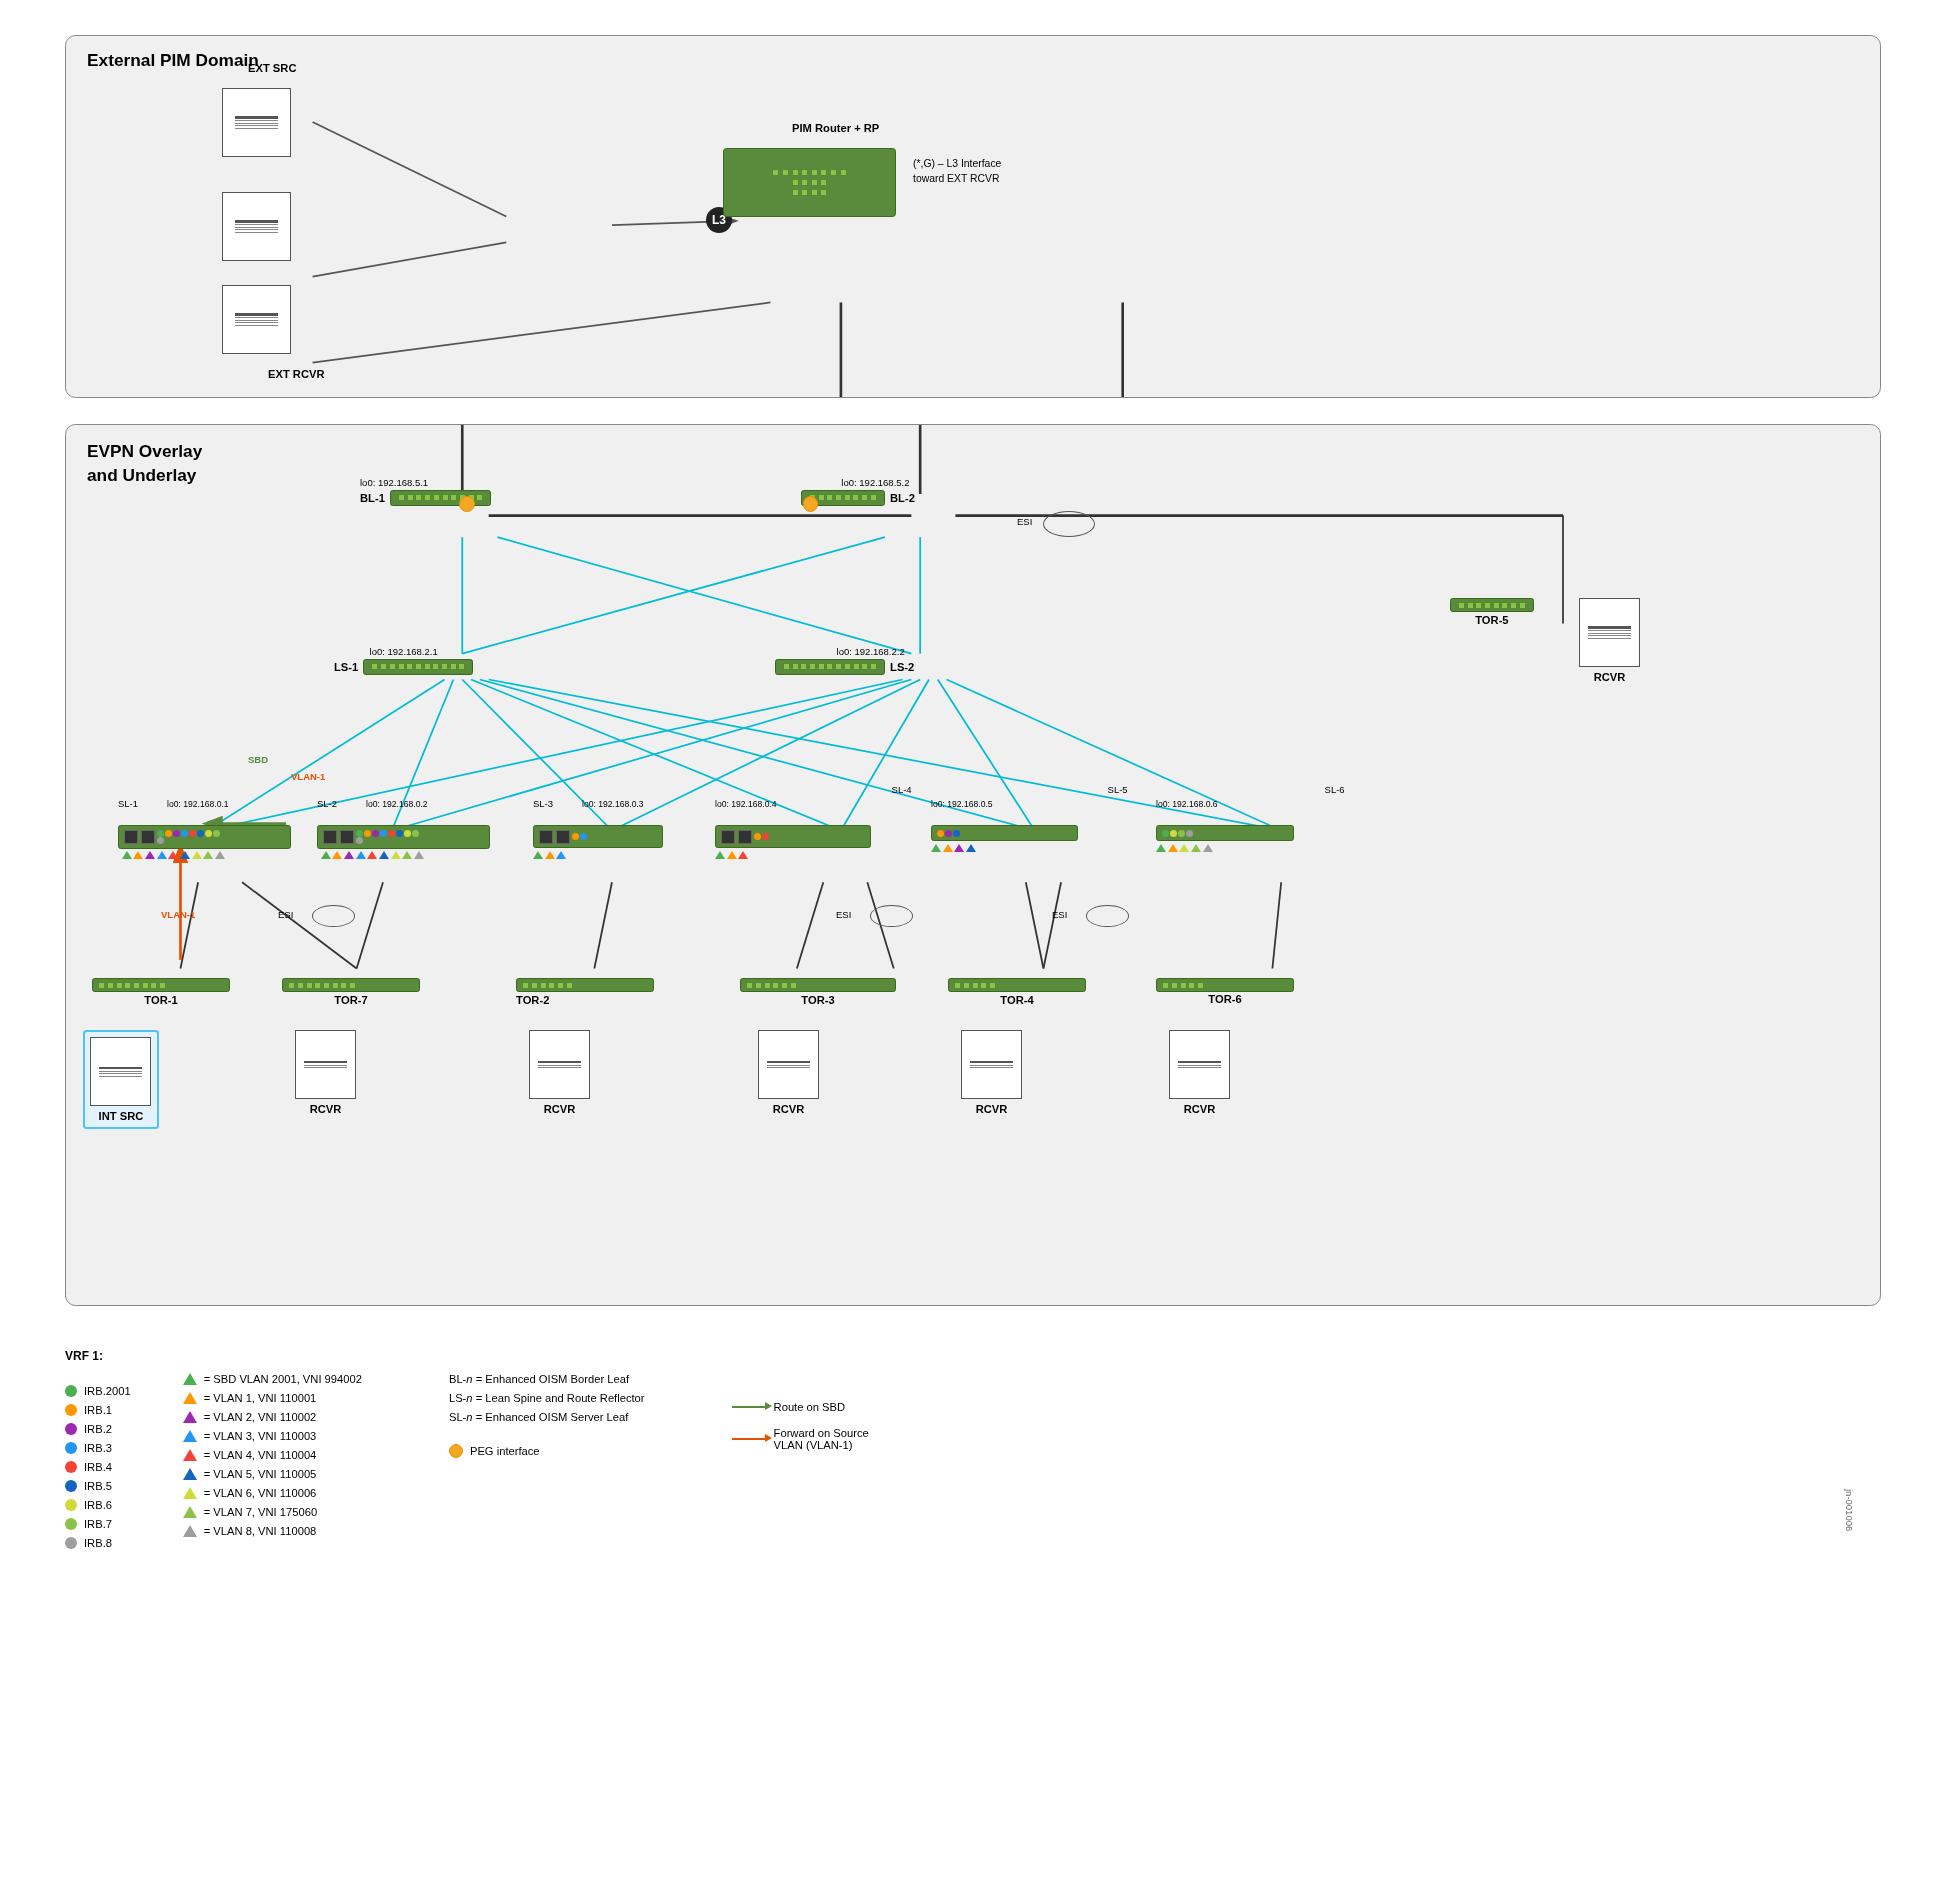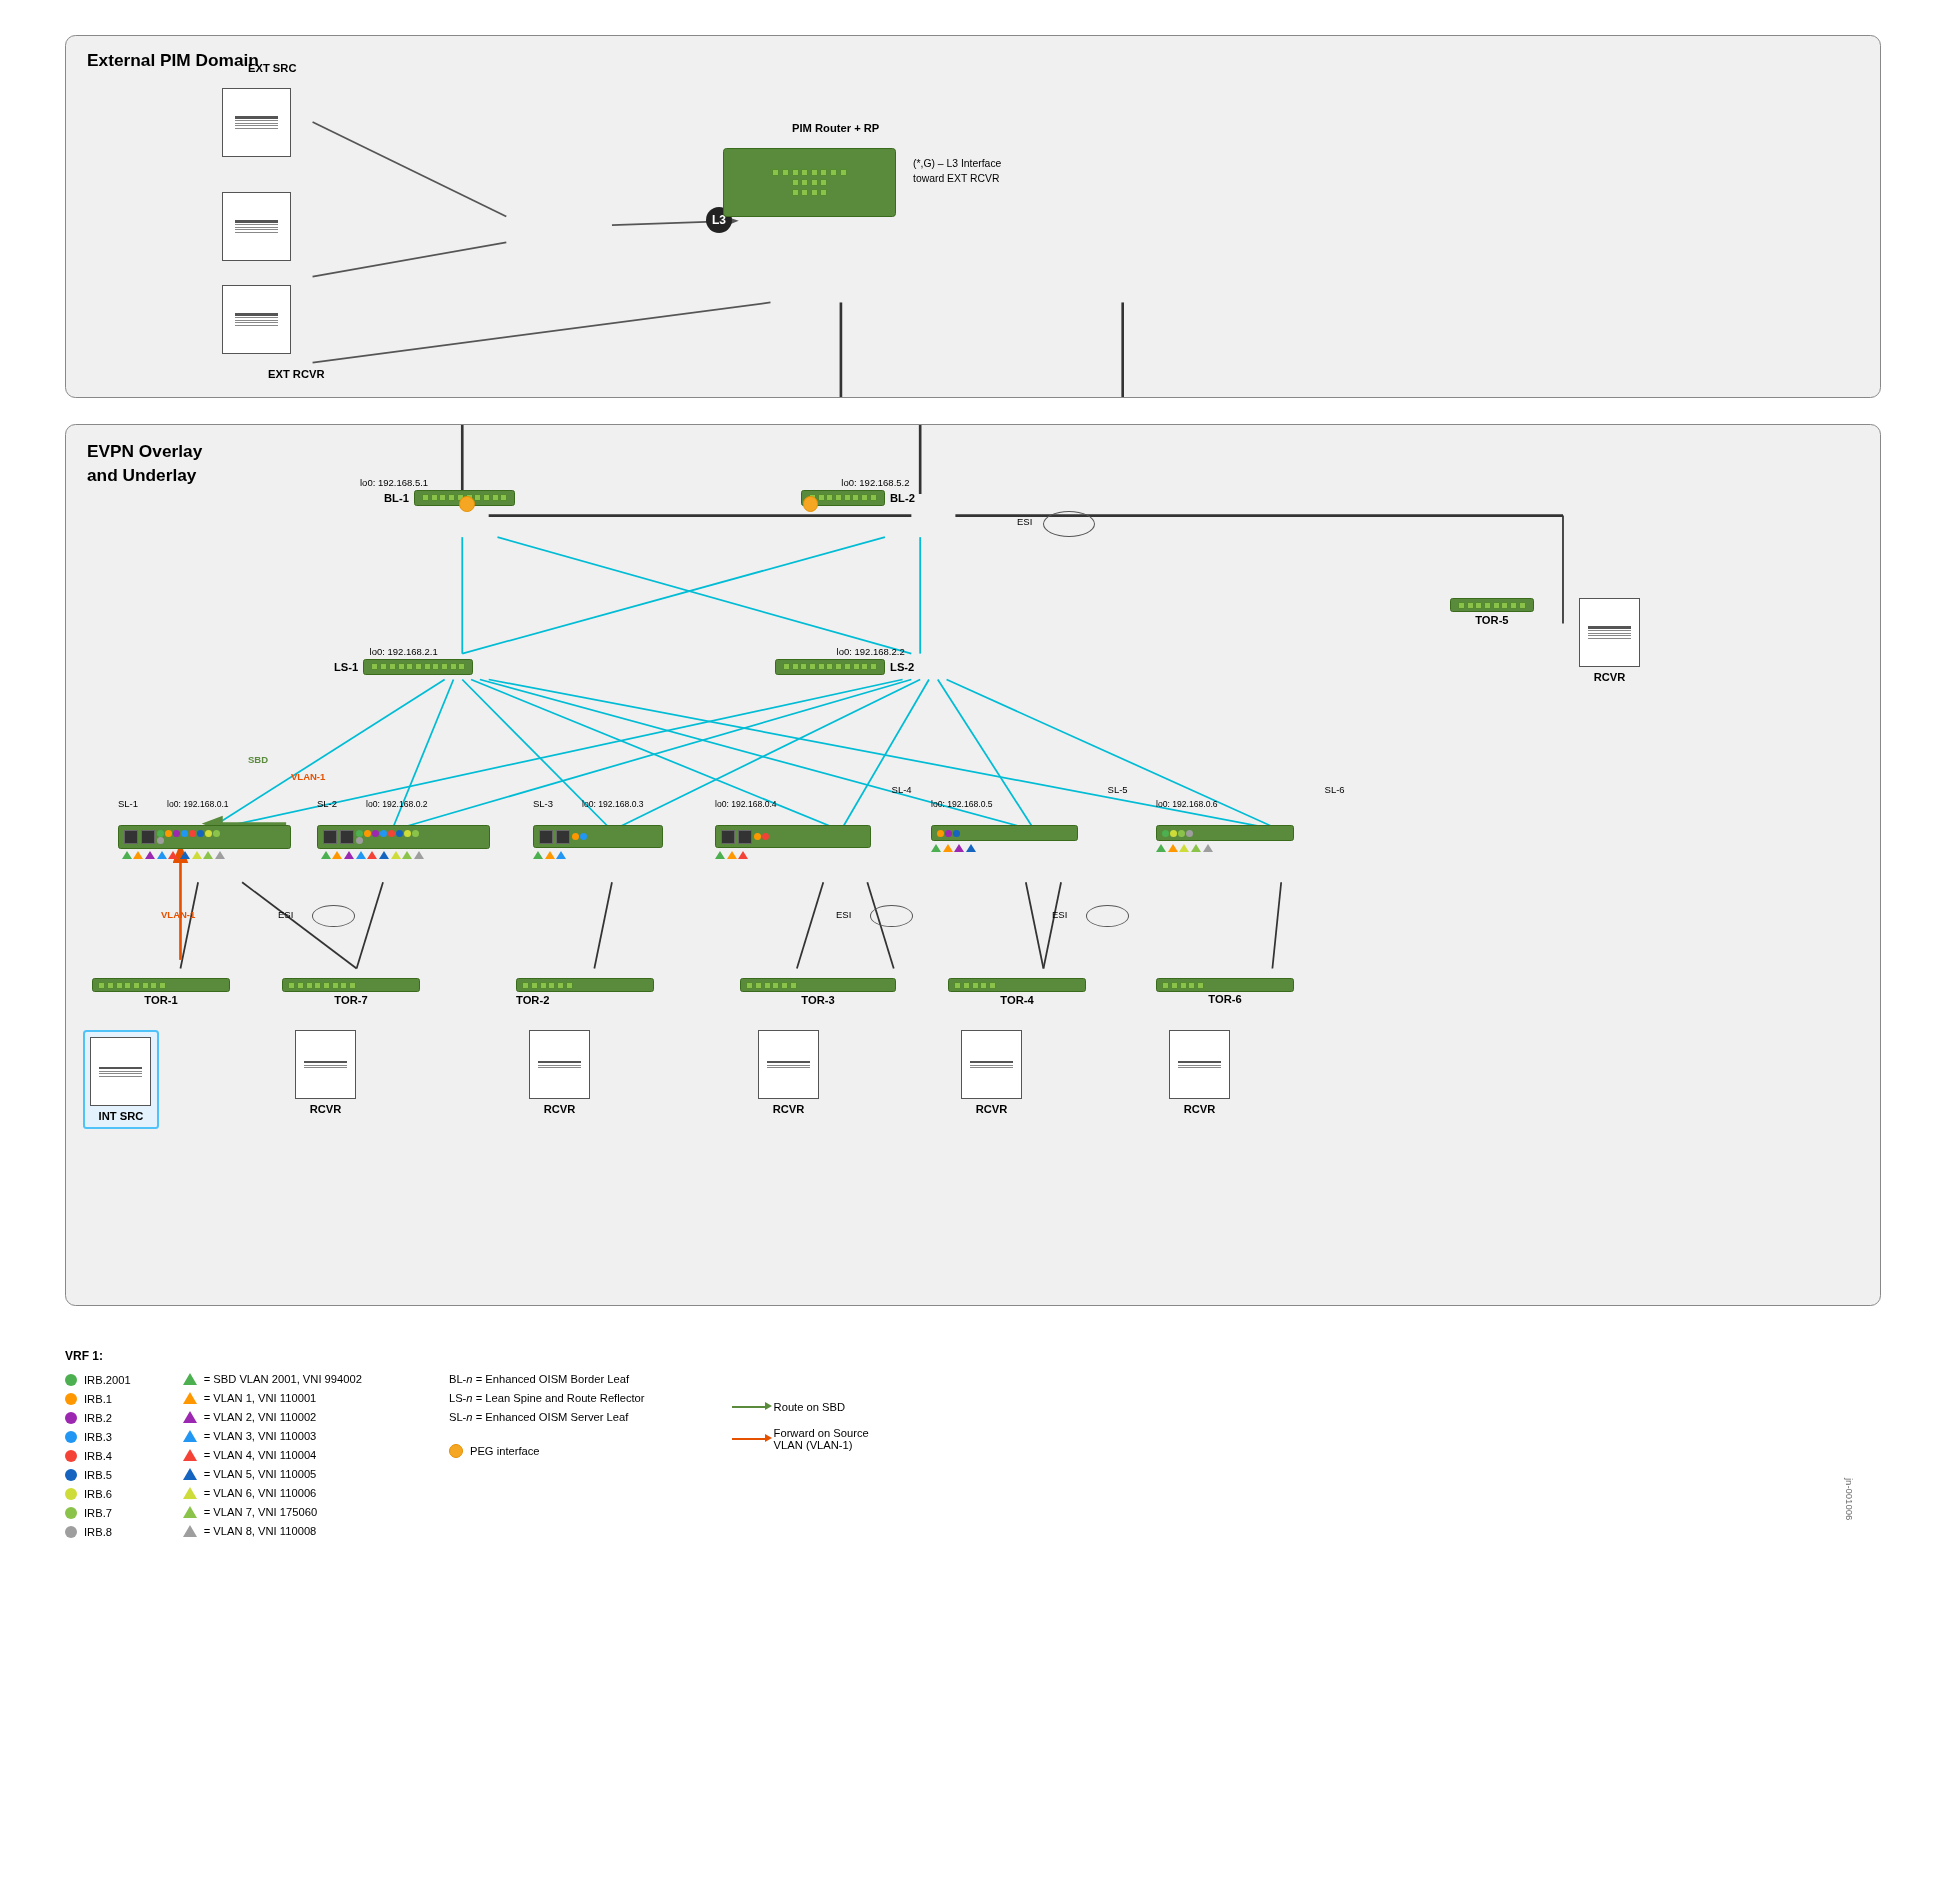--- a/index.html
+++ b/index.html
@@ -122,21 +122,21 @@
       height: 14px;
       border-radius: 50%;
       background: #f5a623;
       border: 1.7px solid #e59000;
     }
 
     
     .vrf-title {
       font-size: 12px;
       font-weight: bold;
-      margin-bottom: 4px;
+      margin-bottom: 15px;
     }
 
     
     .page-id {
       position: absolute;
       bottom: 17.3px;
       right: 26px;
       font-size: 9.5px;
       color: #666;
       writing-mode: vertical-rl;
@@ -350,21 +350,21 @@
       <line x1="130" y1="620" x2="130" y2="490" stroke="#e65100" stroke-width="3" marker-end="url(#arrow-orange)" stroke-dasharray="none"></line>
 
       <line x1="250" y1="462" x2="160" y2="462" stroke="#5a8a3c" stroke-width="3" marker-end="url(#arrow-green)"></line>
 
     </svg>
 
     <div style="position:absolute; top:52px; left:294px; display:flex; flex-direction:column; align-items:flex-start;">
       <span class="small-label" style="position:relative; margin-bottom:1.7px;">lo0: 192.168.5.1</span>
 
       <div style="position:absolute; top:19px; left:99px; width:15.6px; height:15.6px; background:#f5a623; border-radius:50%; border:1.7px solid #e59000; z-index:10;"></div>
-      <div style="display:flex; align-items:center; gap:1.7px;margin-left:24px;">
+      <div style="display:flex; align-items:center; gap:1.7px;">
         <span style="font-weight:bold; font-size:11.2px; margin-right:3.5px;">BL-1</span>
         <div style="background:#5a8a3c; border:1.7px solid #3a6a1c; border-radius:2.6px; padding:3.5px 7px; display:flex; gap:1.7px;">
           <div class="port"></div>
             <div class="port"></div>
             <div class="port"></div>
             <div class="port"></div>
             <div class="port"></div>
             <div class="port"></div>
             <div class="port"></div>
             <div class="port"></div>

